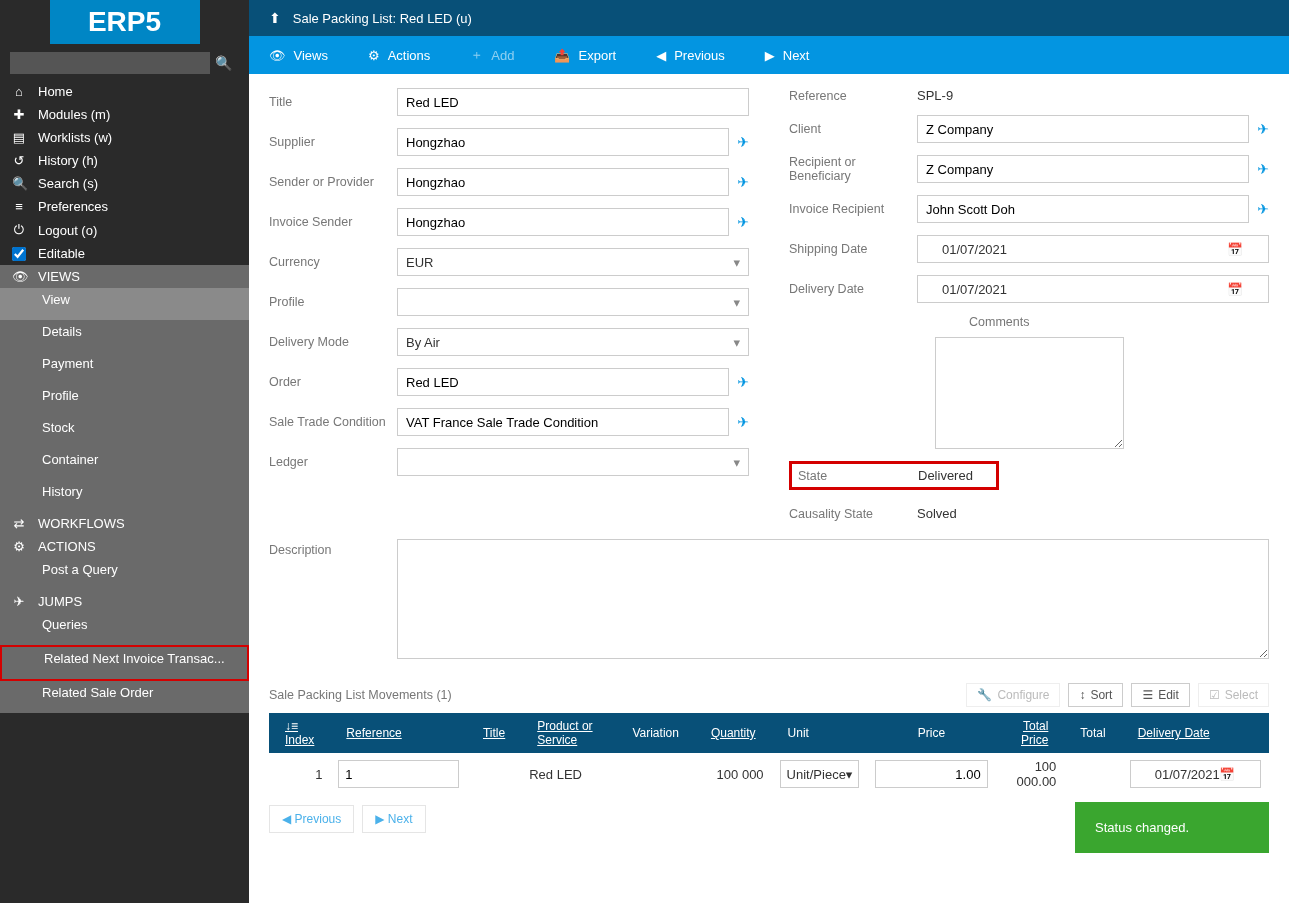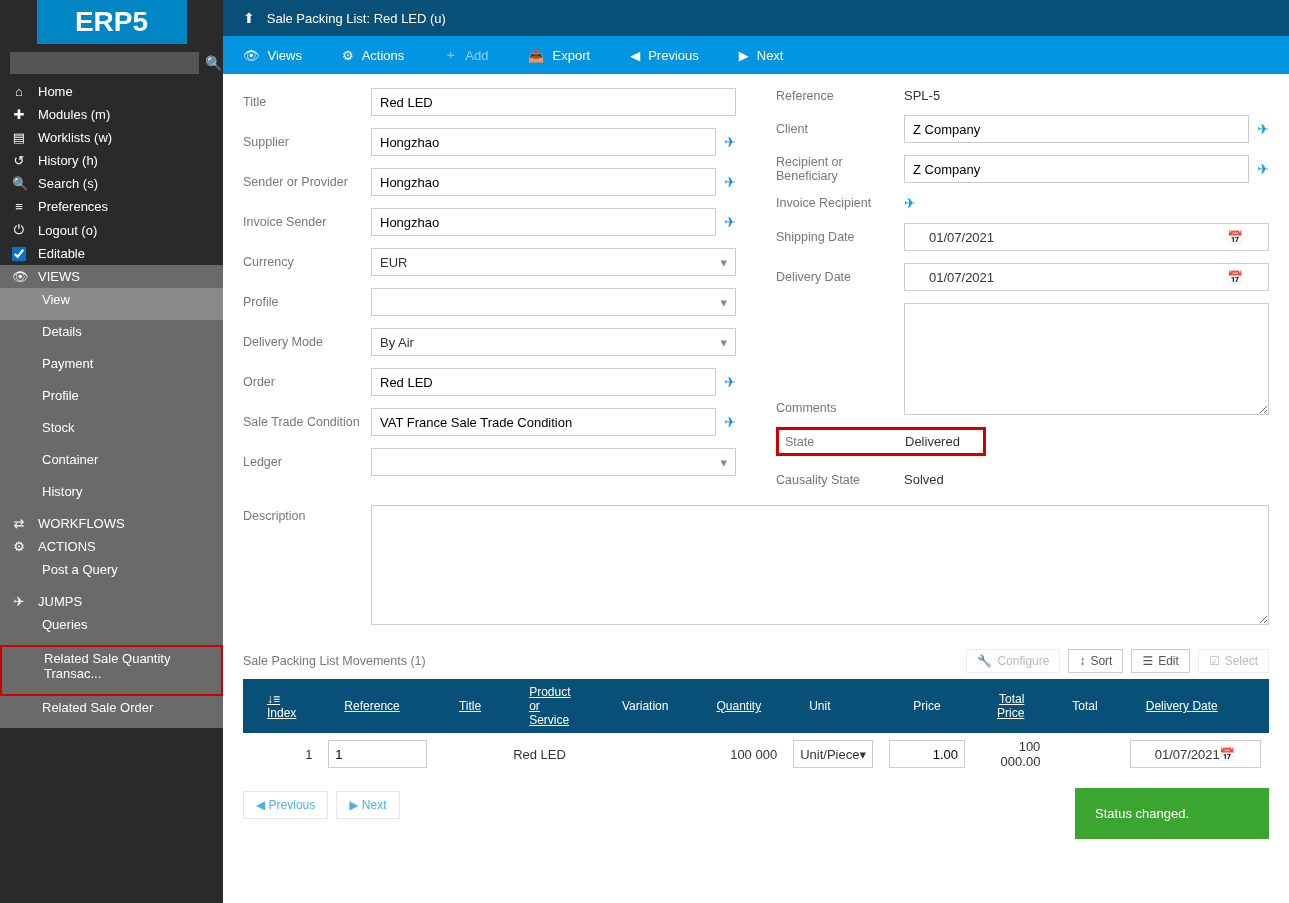--- a/index.html
+++ b/index.html
@@ -1,19 +1,19 @@
 <!DOCTYPE html>
 <html><head>
 <meta charset="utf-8">
 <style>
 * { box-sizing: border-box; margin: 0; padding: 0; }
 body { font-family: Arial, sans-serif; font-size: 13px; background: #fff; color: #333; }
 .app { display: flex; min-height: 100vh; }
 
-.sidebar { width: 223px; background: #2a2a2a; color: #ddd; flex-shrink: 0; }
+.sidebar { width: 249px; background: #2a2a2a; color: #ddd; flex-shrink: 0; }
 .logo { background: #0086c5; color: #fff; font-size: 28px; font-weight: bold; padding: 6px 18px; width: 150px; margin: 0 auto 8px; text-align: center; }
 .search-row { display: flex; align-items: center; padding: 0 10px 6px; }
 .search-input { flex: 1; background: #555; border: none; height: 22px; padding: 0 6px; color: #fff; }
 .search-btn { background: none; border: none; color: #fff; font-size: 14px; padding: 0 6px; cursor: pointer; }
 .nav-item { display: flex; align-items: center; padding: 4px 12px; color: #fff; font-size: 13px; cursor: pointer; gap: 12px; }
 .nav-item .icon { width: 14px; text-align: center; font-size: 13px; }
 .nav-checkbox { width: 14px; height: 14px; accent-color: #0073cf; }
 .nav-section-header { background: #6a6a6a; display: flex; align-items: center; padding: 4px 12px; gap: 12px; color: #fff; }
 .nav-section-header .icon { width: 14px; text-align: center; }
 .nav-sub { background: #6a6a6a; padding: 4px 12px 13px 42px; color: #fff; cursor: pointer; }
@@ -23,21 +23,21 @@
 .titlebar { background: #085078; color: #fff; padding: 10px 20px; display: flex; align-items: center; gap: 12px; }
 .titlebar .arrow-up { font-size: 14px; }
 .menubar { background: #0395e1; color: #fff; display: flex; }
 .menubar .menu-item { padding: 10px 20px; display: flex; align-items: center; gap: 8px; cursor: pointer; font-size: 13px; }
 .menubar .menu-item.disabled { opacity: 0.55; }
 
 .content { padding: 14px 20px 40px; position: relative; }
 .form-grid { display: flex; gap: 40px; }
 .form-col { flex: 1; display: flex; flex-direction: column; gap: 12px; }
 .form-row { display: flex; align-items: center; gap: 8px; }
-.form-row.top { align-items: flex-end; }
+.form-row.top { align-items: center; flex-direction: column; }
 .form-label { width: 120px; color: #777; font-size: 12.5px; flex-shrink: 0; }
 .form-input { flex: 1; border: 1px solid #ccc; height: 28px; padding: 0 8px; font-size: 13px; }
 .form-select { flex: 1; border: 1px solid #ccc; height: 28px; padding: 0 8px; font-size: 13px; background: #fff; position: relative; display: flex; align-items: center; }
 .form-select::after { content: "▾"; position: absolute; right: 8px; color: #888; }
 .form-date { flex: 1; border: 1px solid #ccc; height: 28px; padding: 0 24px; font-size: 13px; display: flex; align-items: center; justify-content: space-between; }
 .plane-icon { color: #0395e1; font-size: 14px; cursor: pointer; }
 .form-static { flex: 1; font-size: 13px; color: #333; }
 .form-textarea { flex: 1; border: 1px solid #ccc; min-height: 112px; resize: both; padding: 6px; font-family: inherit; font-size: 13px; }
 .state-row { display: flex; align-items: center; gap: 8px; padding: 4px 0; }
 .state-highlight { border: 3px solid #d40000; padding: 4px 6px; display: flex; align-items: center; gap: 8px; width: 210px; }
@@ -46,28 +46,28 @@
 .desc-row .form-label { padding-top: 4px; }
 .desc-textarea { flex: 1; border: 1px solid #ccc; min-height: 120px; resize: both; padding: 6px; font-family: inherit; }
 
 .list-header-row { display: flex; align-items: center; margin-top: 24px; }
 .list-title { color: #777; font-size: 12.5px; flex: 1; }
 .list-tools { display: flex; gap: 8px; align-items: center; }
 .tool-btn { border: 1px solid #ccc; background: #fff; padding: 4px 10px; font-size: 12px; cursor: pointer; color: #555; display: flex; align-items: center; gap: 5px; }
 .tool-btn.disabled { color: #bbb; border-color: #eee; }
 
 .table { width: 100%; border-collapse: collapse; margin-top: 6px; }
-.table thead th { background: #085078; color: #fff; font-weight: normal; font-size: 12px; padding: 6px 24px; text-align: left; }
+.table thead th { background: #085078; color: #fff; font-weight: normal; font-size: 12px; padding: 6px 16px; text-align: left; }
 .table thead th.u { text-decoration: underline; }
 .table td { padding: 6px 8px; font-size: 13px; vertical-align: middle; }
 .table .cell-input { width: 100%; border: 1px solid #ccc; height: 28px; padding: 0 6px; font-size: 13px; }
 .table .cell-select { width: 100%; border: 1px solid #ccc; height: 28px; padding: 0 6px; font-size: 13px; display: flex; align-items: center; justify-content: space-between; background: #fff; }
 .table .num { text-align: right; }
 
-.pager { display: flex; align-items: center; margin-top: 16px; gap: 8px; }
+.pager { display: flex; align-items: center; margin-top: 10px; gap: 8px; }
 .pager-btn { border: 1px solid #e5e5e5; background: #fff; color: #4bb1ea; padding: 6px 12px; font-size: 12px; cursor: pointer; }
 .pager-spacer { flex: 1; }
 .records { color: #aaa; font-size: 12px; }
 
 .toast { position: absolute; right: 20px; bottom: 20px; background: #3aa62f; color: #fff; padding: 18px 80px 18px 20px; font-size: 13px; }
 </style>
 </head>
 <body>
 
 <div class="app">
@@ -129,21 +129,21 @@
     <div class="nav-section-header">
         <span class="icon">⚙</span>
         <span>ACTIONS</span>
       </div>
     <div class="nav-sub">Post a Query</div>
     <div class="nav-section-header">
         <span class="icon">✈</span>
         <span>JUMPS</span>
       </div>
     <div class="nav-sub">Queries</div>
-    <div class="nav-sub highlight">Related Sale Quantity Transac...</div>
+    <div class="nav-sub highlight">Related Next Invoice Transac...</div>
     <div class="nav-sub">Related Sale Order</div>
   </aside>
 
   <main class="main">
     <div class="titlebar">
       <span class="arrow-up">⬆</span>
       <span>Sale Packing List: Red LED (u)</span>
     </div>
     <div class="menubar">
       <div class="menu-item">
@@ -226,34 +226,35 @@
               <span class="form-label">Ledger</span>
               <div class="form-select">
                 <span></span>
               </div>
             </div>
         </div>
 
         <div class="form-col">
           <div class="form-row">
               <span class="form-label">Reference</span>
-              <span class="form-static">SPL-5</span>
+              <span class="form-static">SPL-9</span>
             </div>
           <div class="form-row">
               <span class="form-label">Client</span>
               <input class="form-input" value="Z Company" style="">
               <span class="plane-icon">✈</span>
             </div>
           <div class="form-row">
               <span class="form-label">Recipient or Beneficiary</span>
               <input class="form-input" value="Z Company" style="">
               <span class="plane-icon">✈</span>
             </div>
           <div class="form-row">
               <span class="form-label">Invoice Recipient</span>
+              <input class="form-input" value="John Scott Doh" style="">
               <span class="plane-icon">✈</span>
             </div>
           <div class="form-row">
               <span class="form-label">Shipping Date</span>
               <div class="form-date">
                 <span>01/07/2021</span>
                 <span>📅</span>
               </div>
             </div>
           <div class="form-row">

